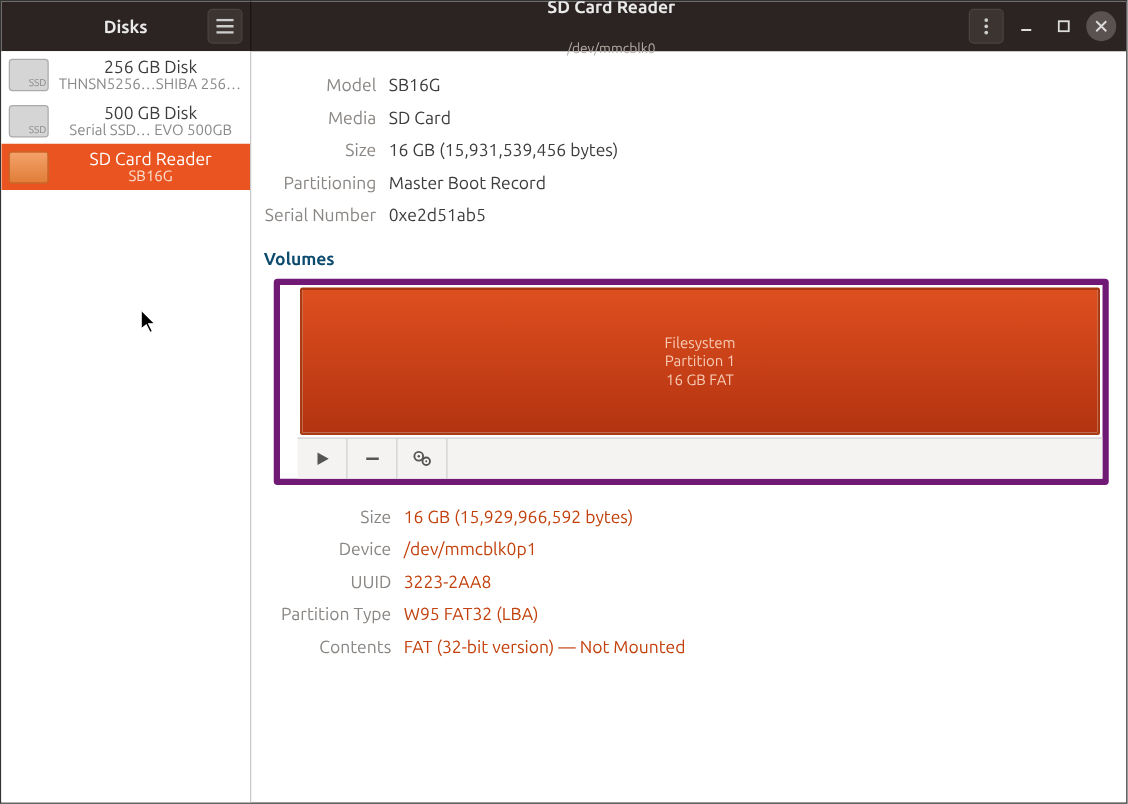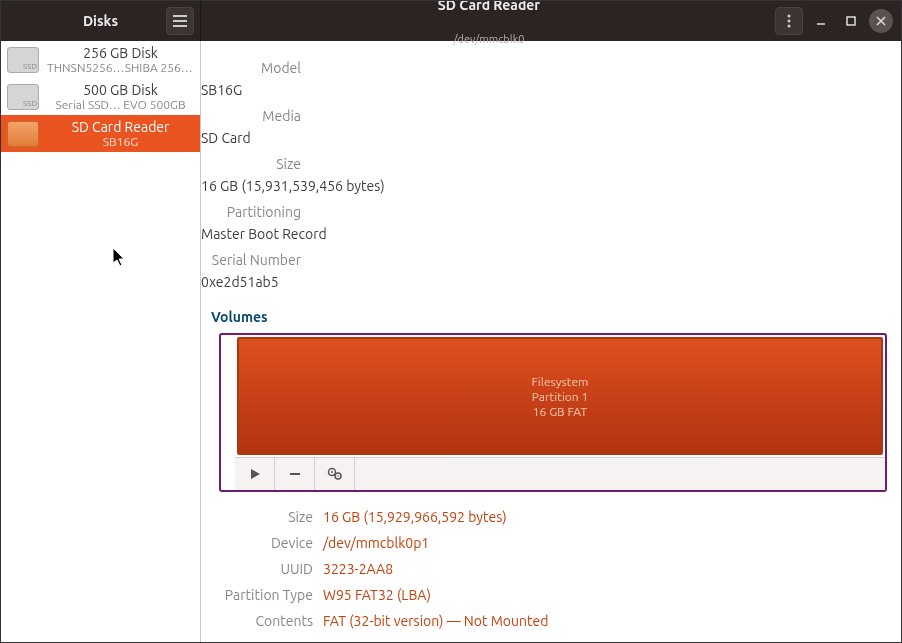--- a/index.html
+++ b/index.html
@@ -135,38 +135,37 @@
   .disk-item.selected .disk-sub { color: #fce0d4; }
   .main {
     flex: 1;
     padding: 14px 14px 14px 0;
     overflow-y: auto;
   }
   .kv {
     display: flex;
     padding: 2px 0;
     line-height: 22px;
-    flex-direction: column;
   }
   .kv .k {
     width: 110px;
     text-align: right;
     color: #8a8683;
     padding-right: 10px;
     flex-shrink: 0;
   }
   .kv .v { color: #3c3c3c; }
   .section-title {
     font-weight: bold;
     color: #0c4a6e;
     margin: 14px 0 8px 10px;
   }
   .volumes-box {
     margin-left: 18px;
-    border: 2px solid #701a75;
+    border: 5px solid #701a75;
     border-radius: 3px;
     overflow: hidden;
     padding-left: 14px;
   }
   .partition-vis {
     height: 118px;
     background: linear-gradient(#de4f1f, #b33310);
     display: flex;
     align-items: center;
     justify-content: center;

